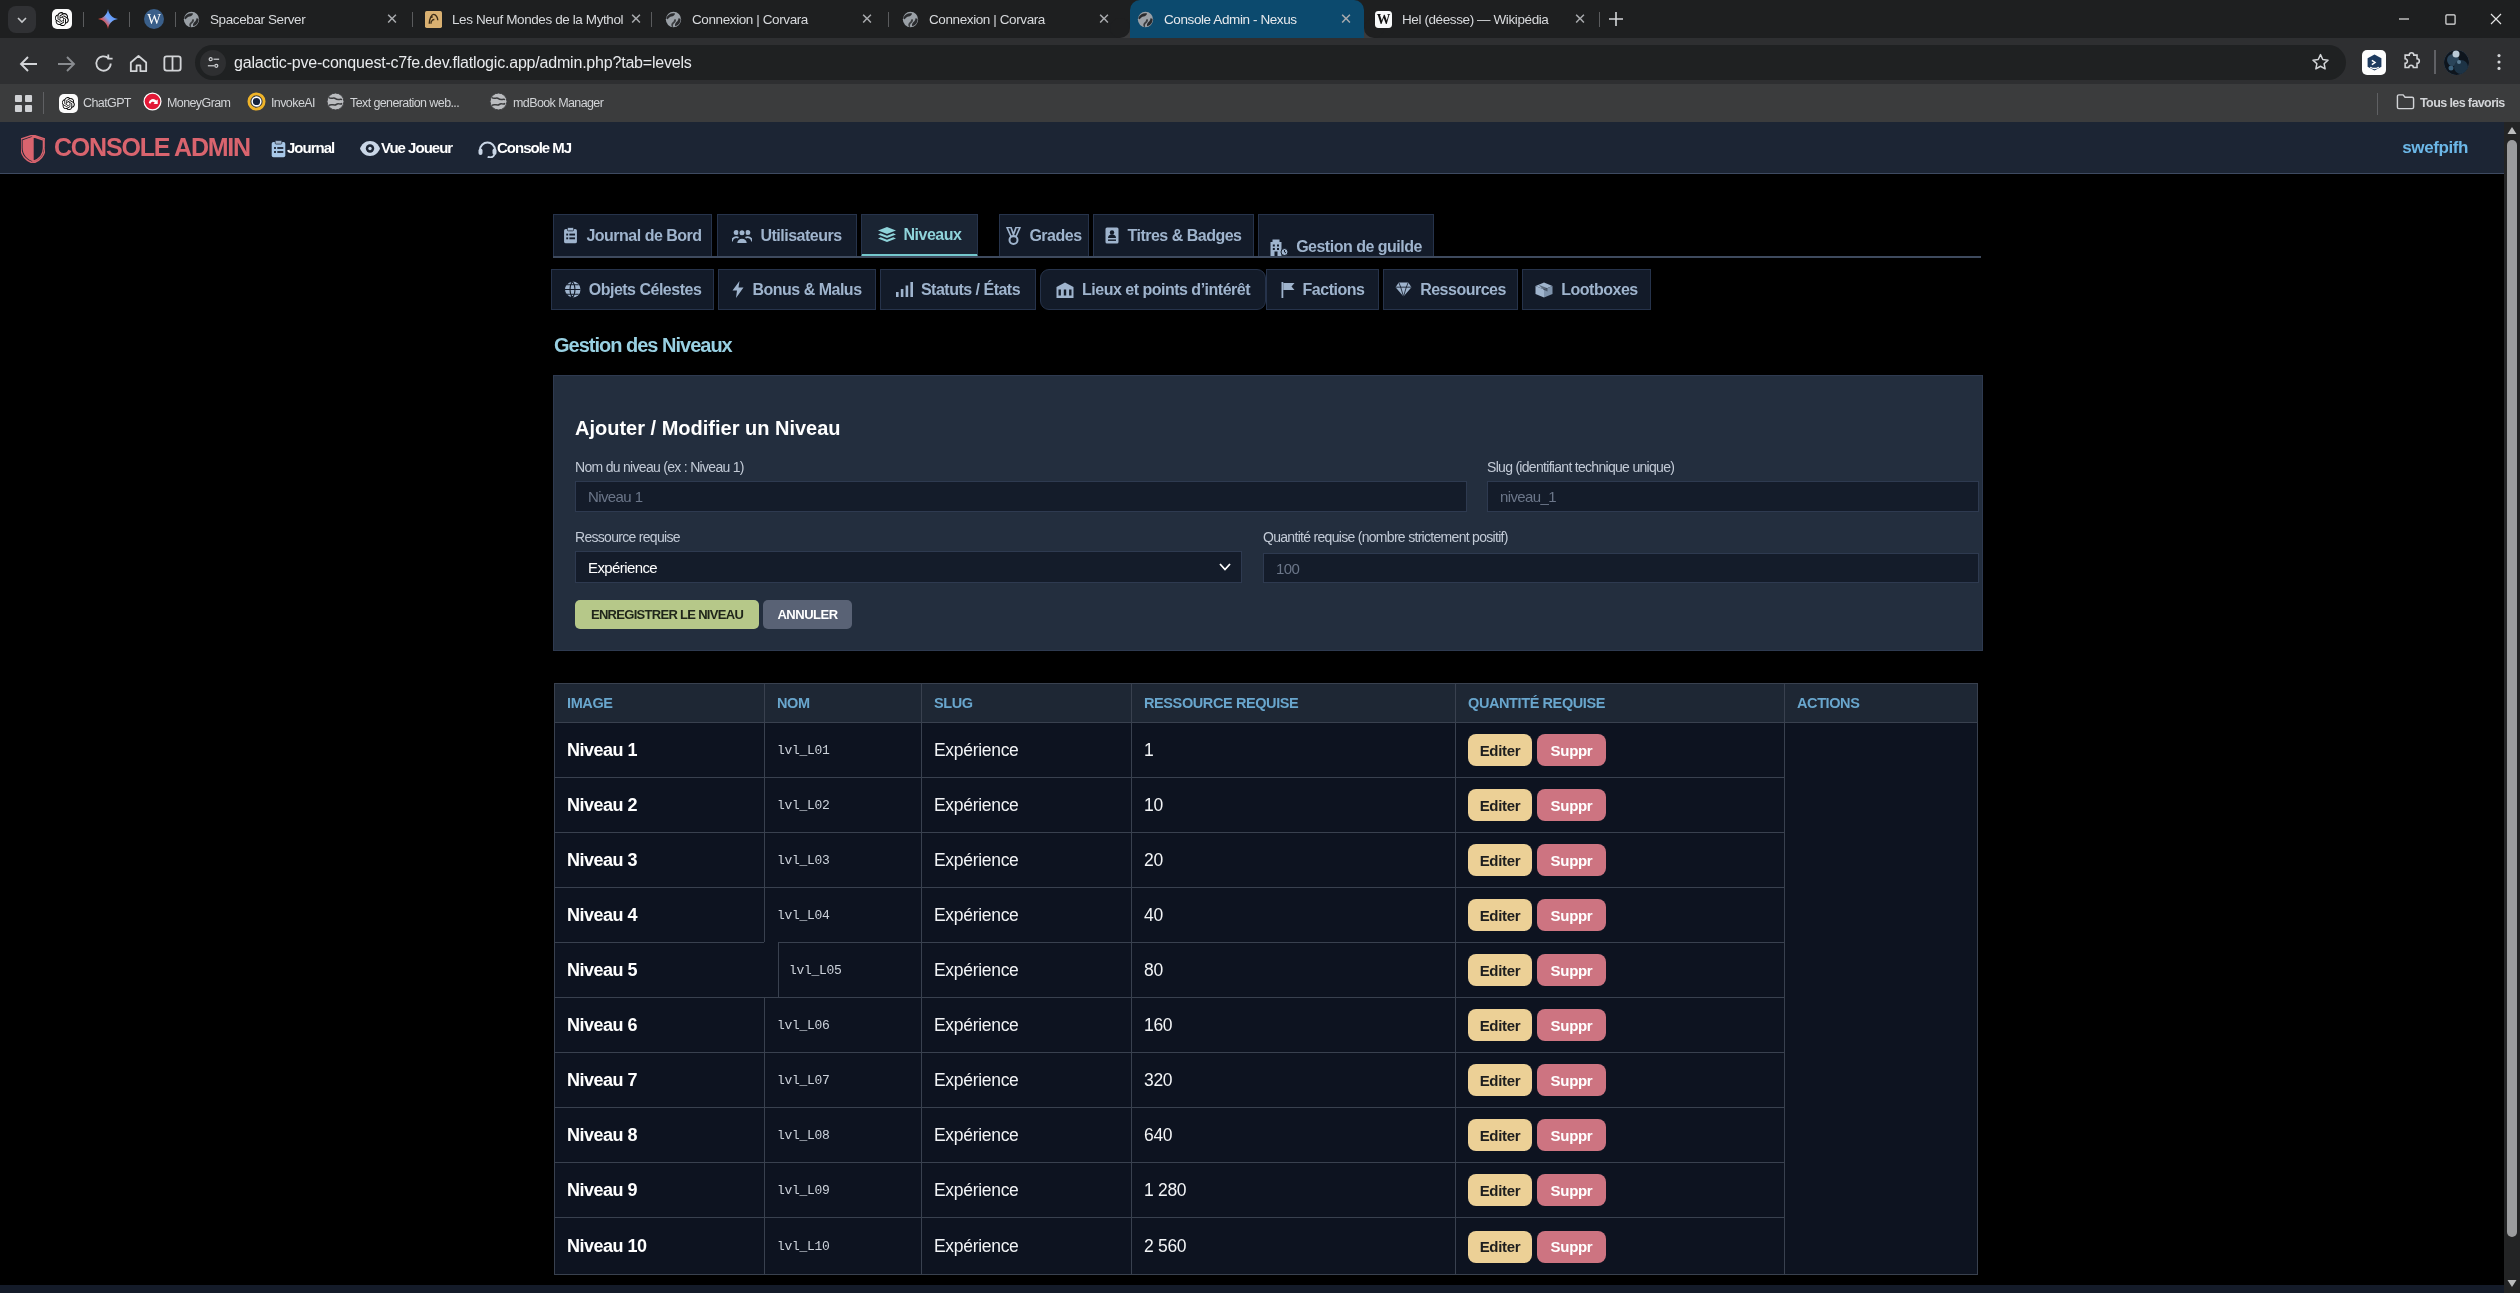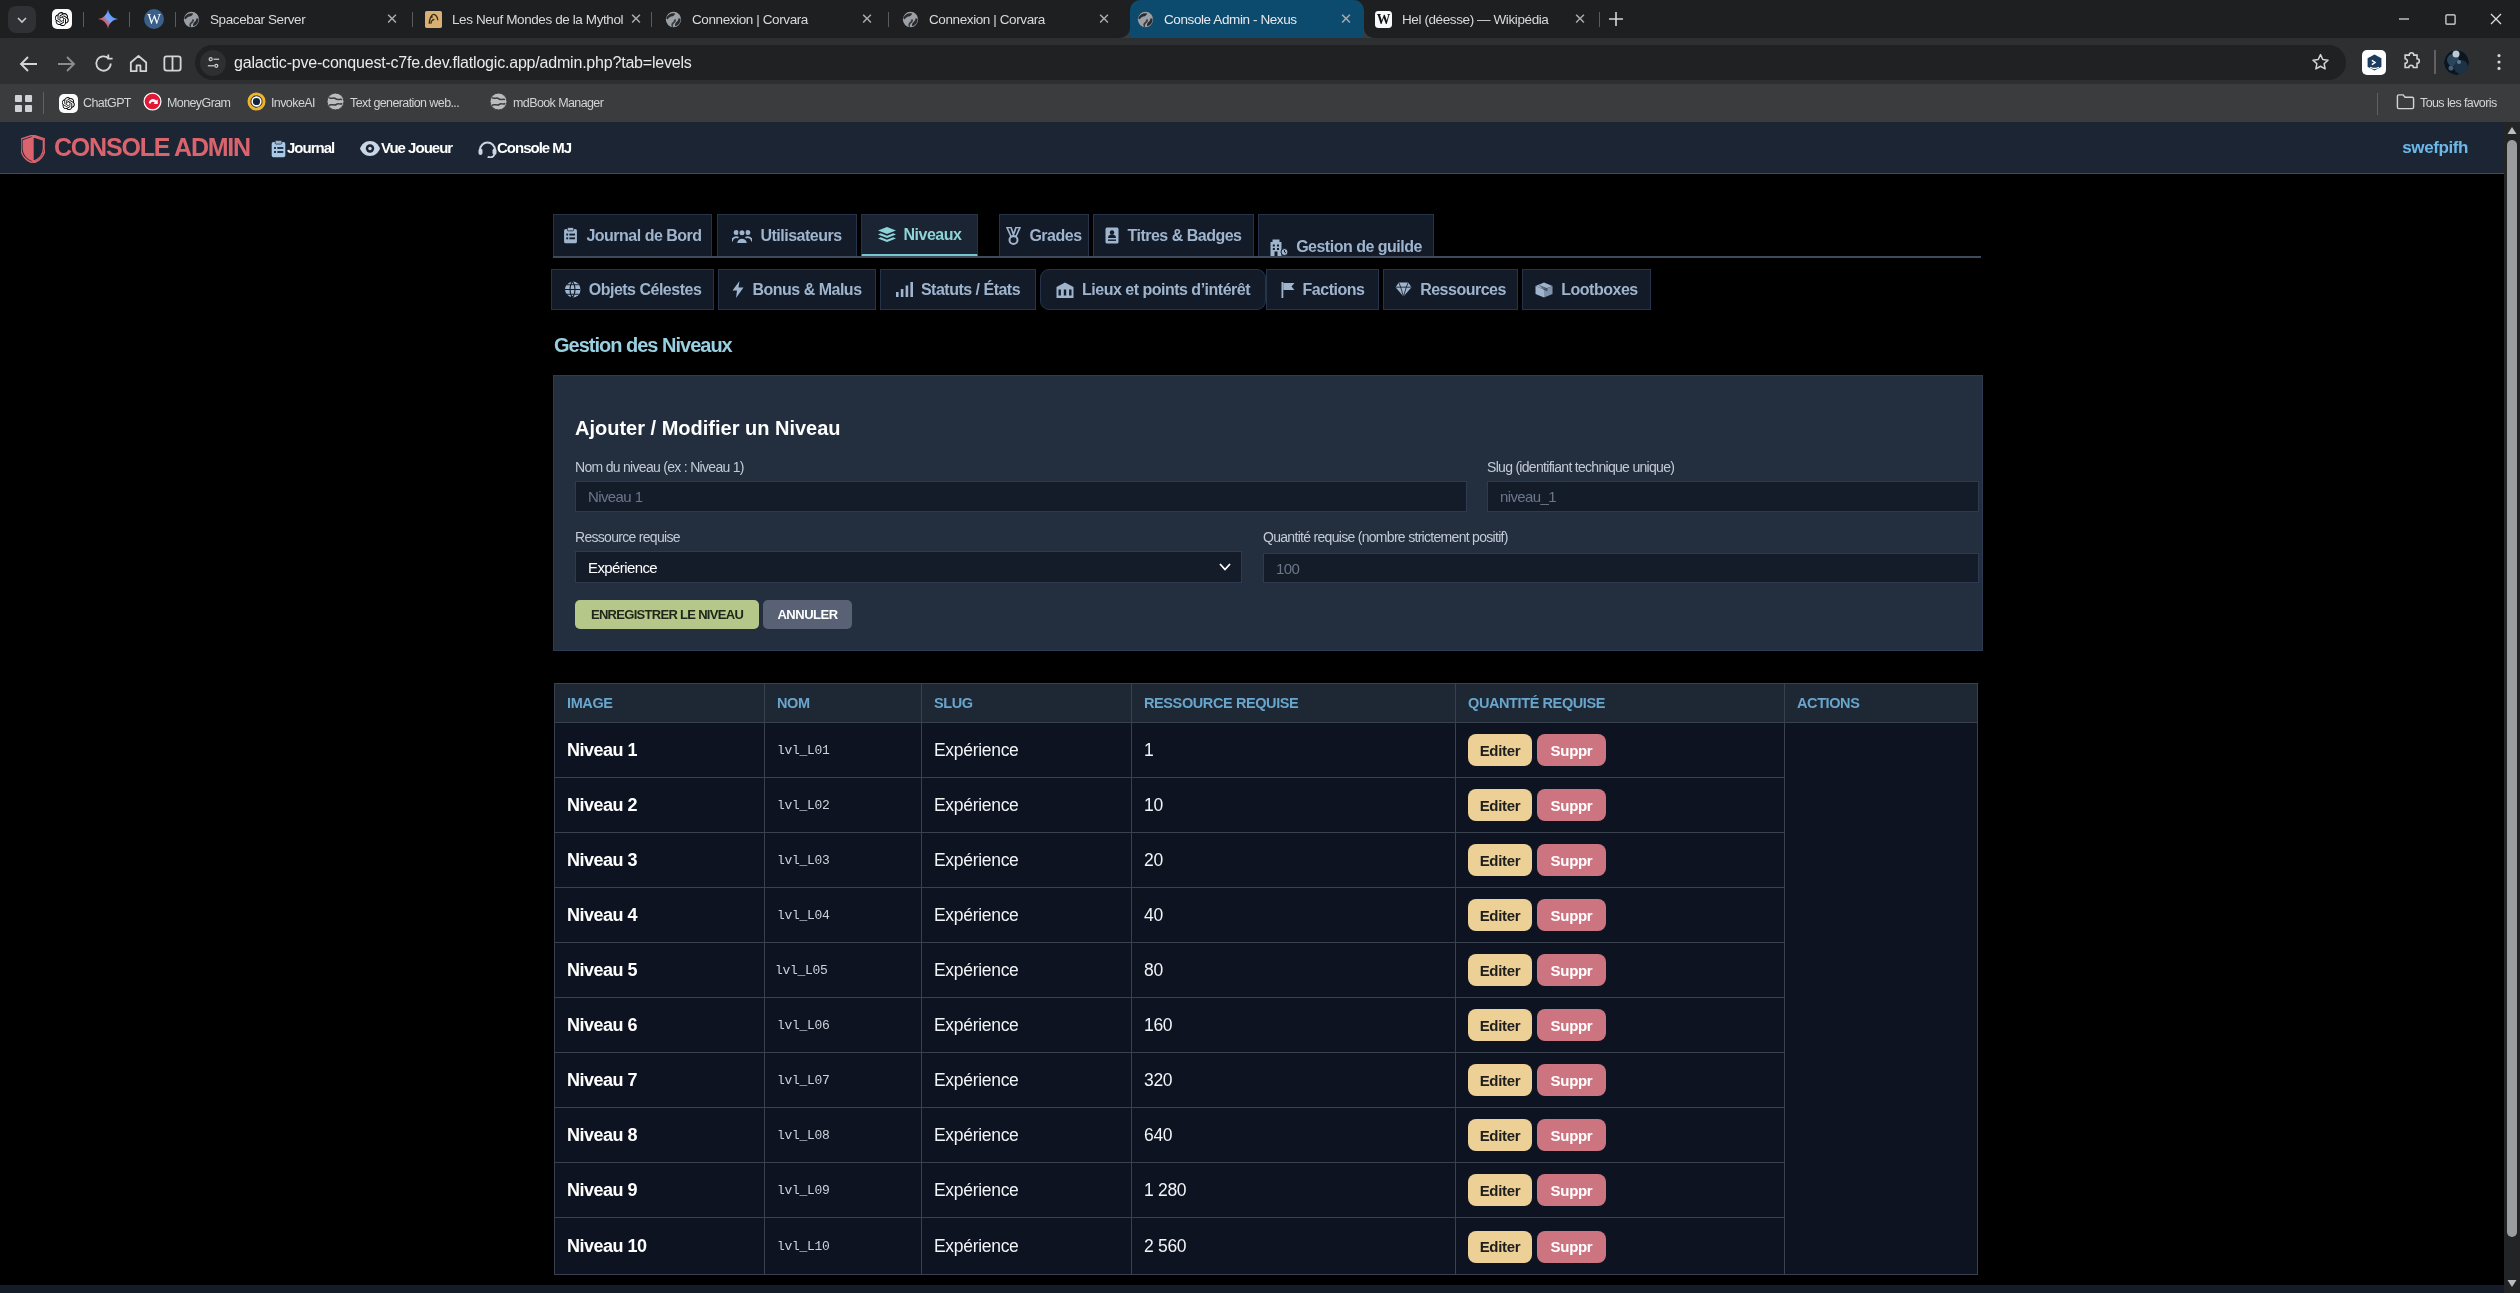--- a/index.html
+++ b/index.html
@@ -289,21 +289,21 @@
   <span>Text generation web...</span>
 </div>
 <div class="bm" style="left:489px;">
   <div class="ic"><svg width="19" height="19" viewBox="0 0 20 20">
         <circle cx="10" cy="10" r="9" fill="#babcbf"></circle>
         <path d="M3 6 C6 8 8 5 10 7 C12 9 15 7 17 8 M3 14 C6 12 9 15 11 13 C13 11 15 14 17 12" stroke="#3a3b3d" stroke-width="1.6" fill="none"></path>
         <circle cx="10" cy="10" r="8.9" fill="none" stroke="#3a3b3d" stroke-width="1"></circle>
       </svg></div>
   <span>mdBook Manager</span>
 </div>
-<div class="bm" style="left:2396px;">
+<div class="bm" style="left:2396px;font-weight:bold;">
   <div class="ic"><svg width="19" height="17" viewBox="0 0 20 17">
         <path d="M1.5 3 a1.5 1.5 0 0 1 1.5 -1.5 h4.5 l2 2.5 h7.5 a1.5 1.5 0 0 1 1.5 1.5 v9 a1.5 1.5 0 0 1 -1.5 1.5 h-14 a1.5 1.5 0 0 1 -1.5 -1.5 Z" fill="none" stroke="#d2d4d7" stroke-width="1.5"></path>
       </svg></div>
   <span>Tous les favoris</span>
 </div>
 <div class="abs" style="left:2377px;top:93px;width:1px;height:22px;background:#5f6063;"></div>
 <div id="navbar">
   <svg class="abs" style="left:21px;top:13px;" width="24" height="28" viewBox="0 0 24 28">
       <path d="M12 0 L24 4 V13 C24 20.5 19 26 12 28 C5 26 0 20.5 0 13 V4 Z" fill="#1c2534"></path>
       <path d="M12 1.5 V26.4 C6 24.4 1.6 19.5 1.6 13 V5.2 Z" fill="#d9646e"></path>
@@ -492,21 +492,21 @@
   </div>
   <div class="td rowname" style="left:0;top:203px;width:209px;height:55px;border-left:none;">Niveau 4</div>
   <div class="td mono" style="left:209px;top:203px;width:157px;height:55px;">lvl_L04</div>
   <div class="td" style="left:366px;top:203px;width:210px;height:55px;font-size:17.5px;">Expérience</div>
   <div class="td" style="left:576px;top:203px;width:324px;height:55px;font-size:17.5px;">40</div>
   <div class="td" style="left:900px;top:203px;width:329px;height:55px;">
     <div class="ebtn" style="width:64px;height:32px;background:#ecd096;color:#1e1e1e;">Editer</div>
     <div class="ebtn" style="width:69px;height:32px;background:#cd7481;color:#fff;margin-left:5px;">Suppr</div>
   </div>
   <div class="td rowname" style="left:0;top:258px;width:209px;height:55px;border-left:none;">Niveau 5</div>
-  <div class="td mono" style="left:209px;top:258px;width:157px;height:55px;padding-left:10px;">lvl_L05</div>
+  <div class="td mono" style="left:223px;top:258px;width:157px;height:55px;padding-left:10px;">lvl_L05</div>
   <div class="td" style="left:366px;top:258px;width:210px;height:55px;font-size:17.5px;">Expérience</div>
   <div class="td" style="left:576px;top:258px;width:324px;height:55px;font-size:17.5px;">80</div>
   <div class="td" style="left:900px;top:258px;width:329px;height:55px;">
     <div class="ebtn" style="width:64px;height:32px;background:#ecd096;color:#1e1e1e;">Editer</div>
     <div class="ebtn" style="width:69px;height:32px;background:#cd7481;color:#fff;margin-left:5px;">Suppr</div>
   </div>
   <div class="td rowname" style="left:0;top:313px;width:209px;height:55px;border-left:none;">Niveau 6</div>
   <div class="td mono" style="left:209px;top:313px;width:157px;height:55px;">lvl_L06</div>
   <div class="td" style="left:366px;top:313px;width:210px;height:55px;font-size:17.5px;">Expérience</div>
   <div class="td" style="left:576px;top:313px;width:324px;height:55px;font-size:17.5px;">160</div>

